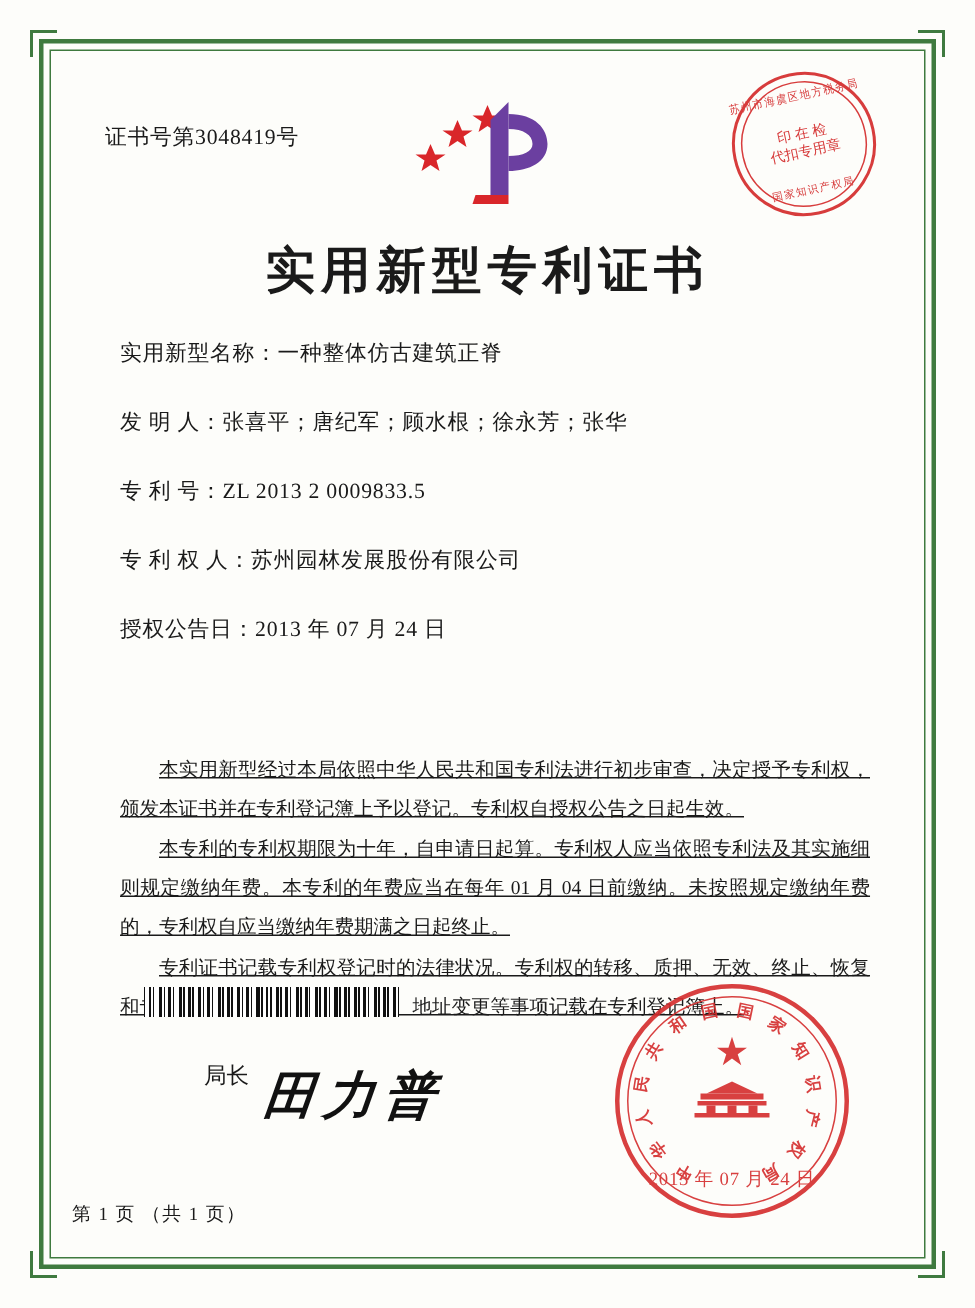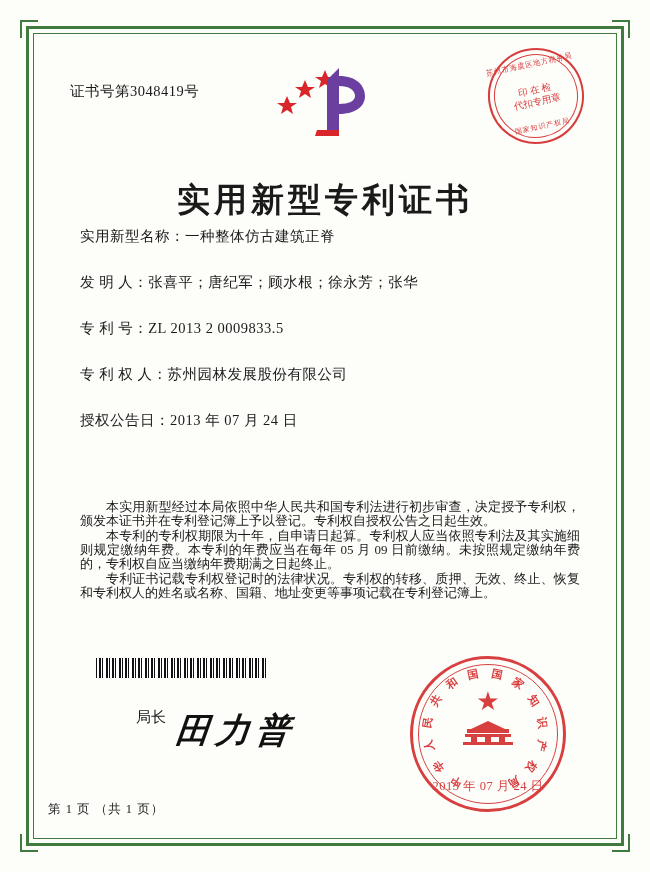--- a/index.html
+++ b/index.html
@@ -126,21 +126,20 @@
   .doc-title {
     position: absolute;
     left: 0;
     right: 0;
     top: 110px;
     text-align: center;
     font-size: 33px;
     font-weight: bold;
     letter-spacing: 4px;
     font-family: "Liberation Serif", "DejaVu Serif", serif;
-    margin-top: 20px;
   }
 
   
   .fields {
     position: absolute;
     left: 32px;
     right: 20px;
     top: 178px;
   }
   .field-row {
@@ -158,22 +157,23 @@
     letter-spacing: 0.5px;
   }
 
   
   .body-text {
     position: absolute;
     left: 32px;
     right: 22px;
     top: 452px;
     font-size: 13px;
-    line-height: 14px;
+    line-height: 26px;
     text-align: justify;
+    text-decoration: underline;
   }
   .body-text p {
     margin: 0 0 1px 0;
     text-indent: 26px;
   }
 
   
   .barcode {
     position: absolute;
     left: 48px;
@@ -328,21 +328,21 @@
       <div class="field-row">
         <span class="field-label">专 利 权 人：</span><span class="field-value">苏州园林发展股份有限公司</span>
       </div>
       <div class="field-row">
         <span class="field-label">授权公告日：</span><span class="field-value">2013 年 07 月 24 日</span>
       </div>
     </div>
 
     <div class="body-text">
       <p>本实用新型经过本局依照中华人民共和国专利法进行初步审查，决定授予专利权，颁发本证书并在专利登记簿上予以登记。专利权自授权公告之日起生效。</p>
-      <p>本专利的专利权期限为十年，自申请日起算。专利权人应当依照专利法及其实施细则规定缴纳年费。本专利的年费应当在每年 05 月 09 日前缴纳。未按照规定缴纳年费的，专利权自应当缴纳年费期满之日起终止。</p>
+      <p>本专利的专利权期限为十年，自申请日起算。专利权人应当依照专利法及其实施细则规定缴纳年费。本专利的年费应当在每年 01 月 04 日前缴纳。未按照规定缴纳年费的，专利权自应当缴纳年费期满之日起终止。</p>
       <p>专利证书记载专利权登记时的法律状况。专利权的转移、质押、无效、终止、恢复和专利权人的姓名或名称、国籍、地址变更等事项记载在专利登记簿上。</p>
     </div>
 
     <div class="barcode"></div>
 
     <div class="signature-block">
       <span class="sig-label">局长</span>
       <span class="sig-hand">田力普</span>
     </div>
 

